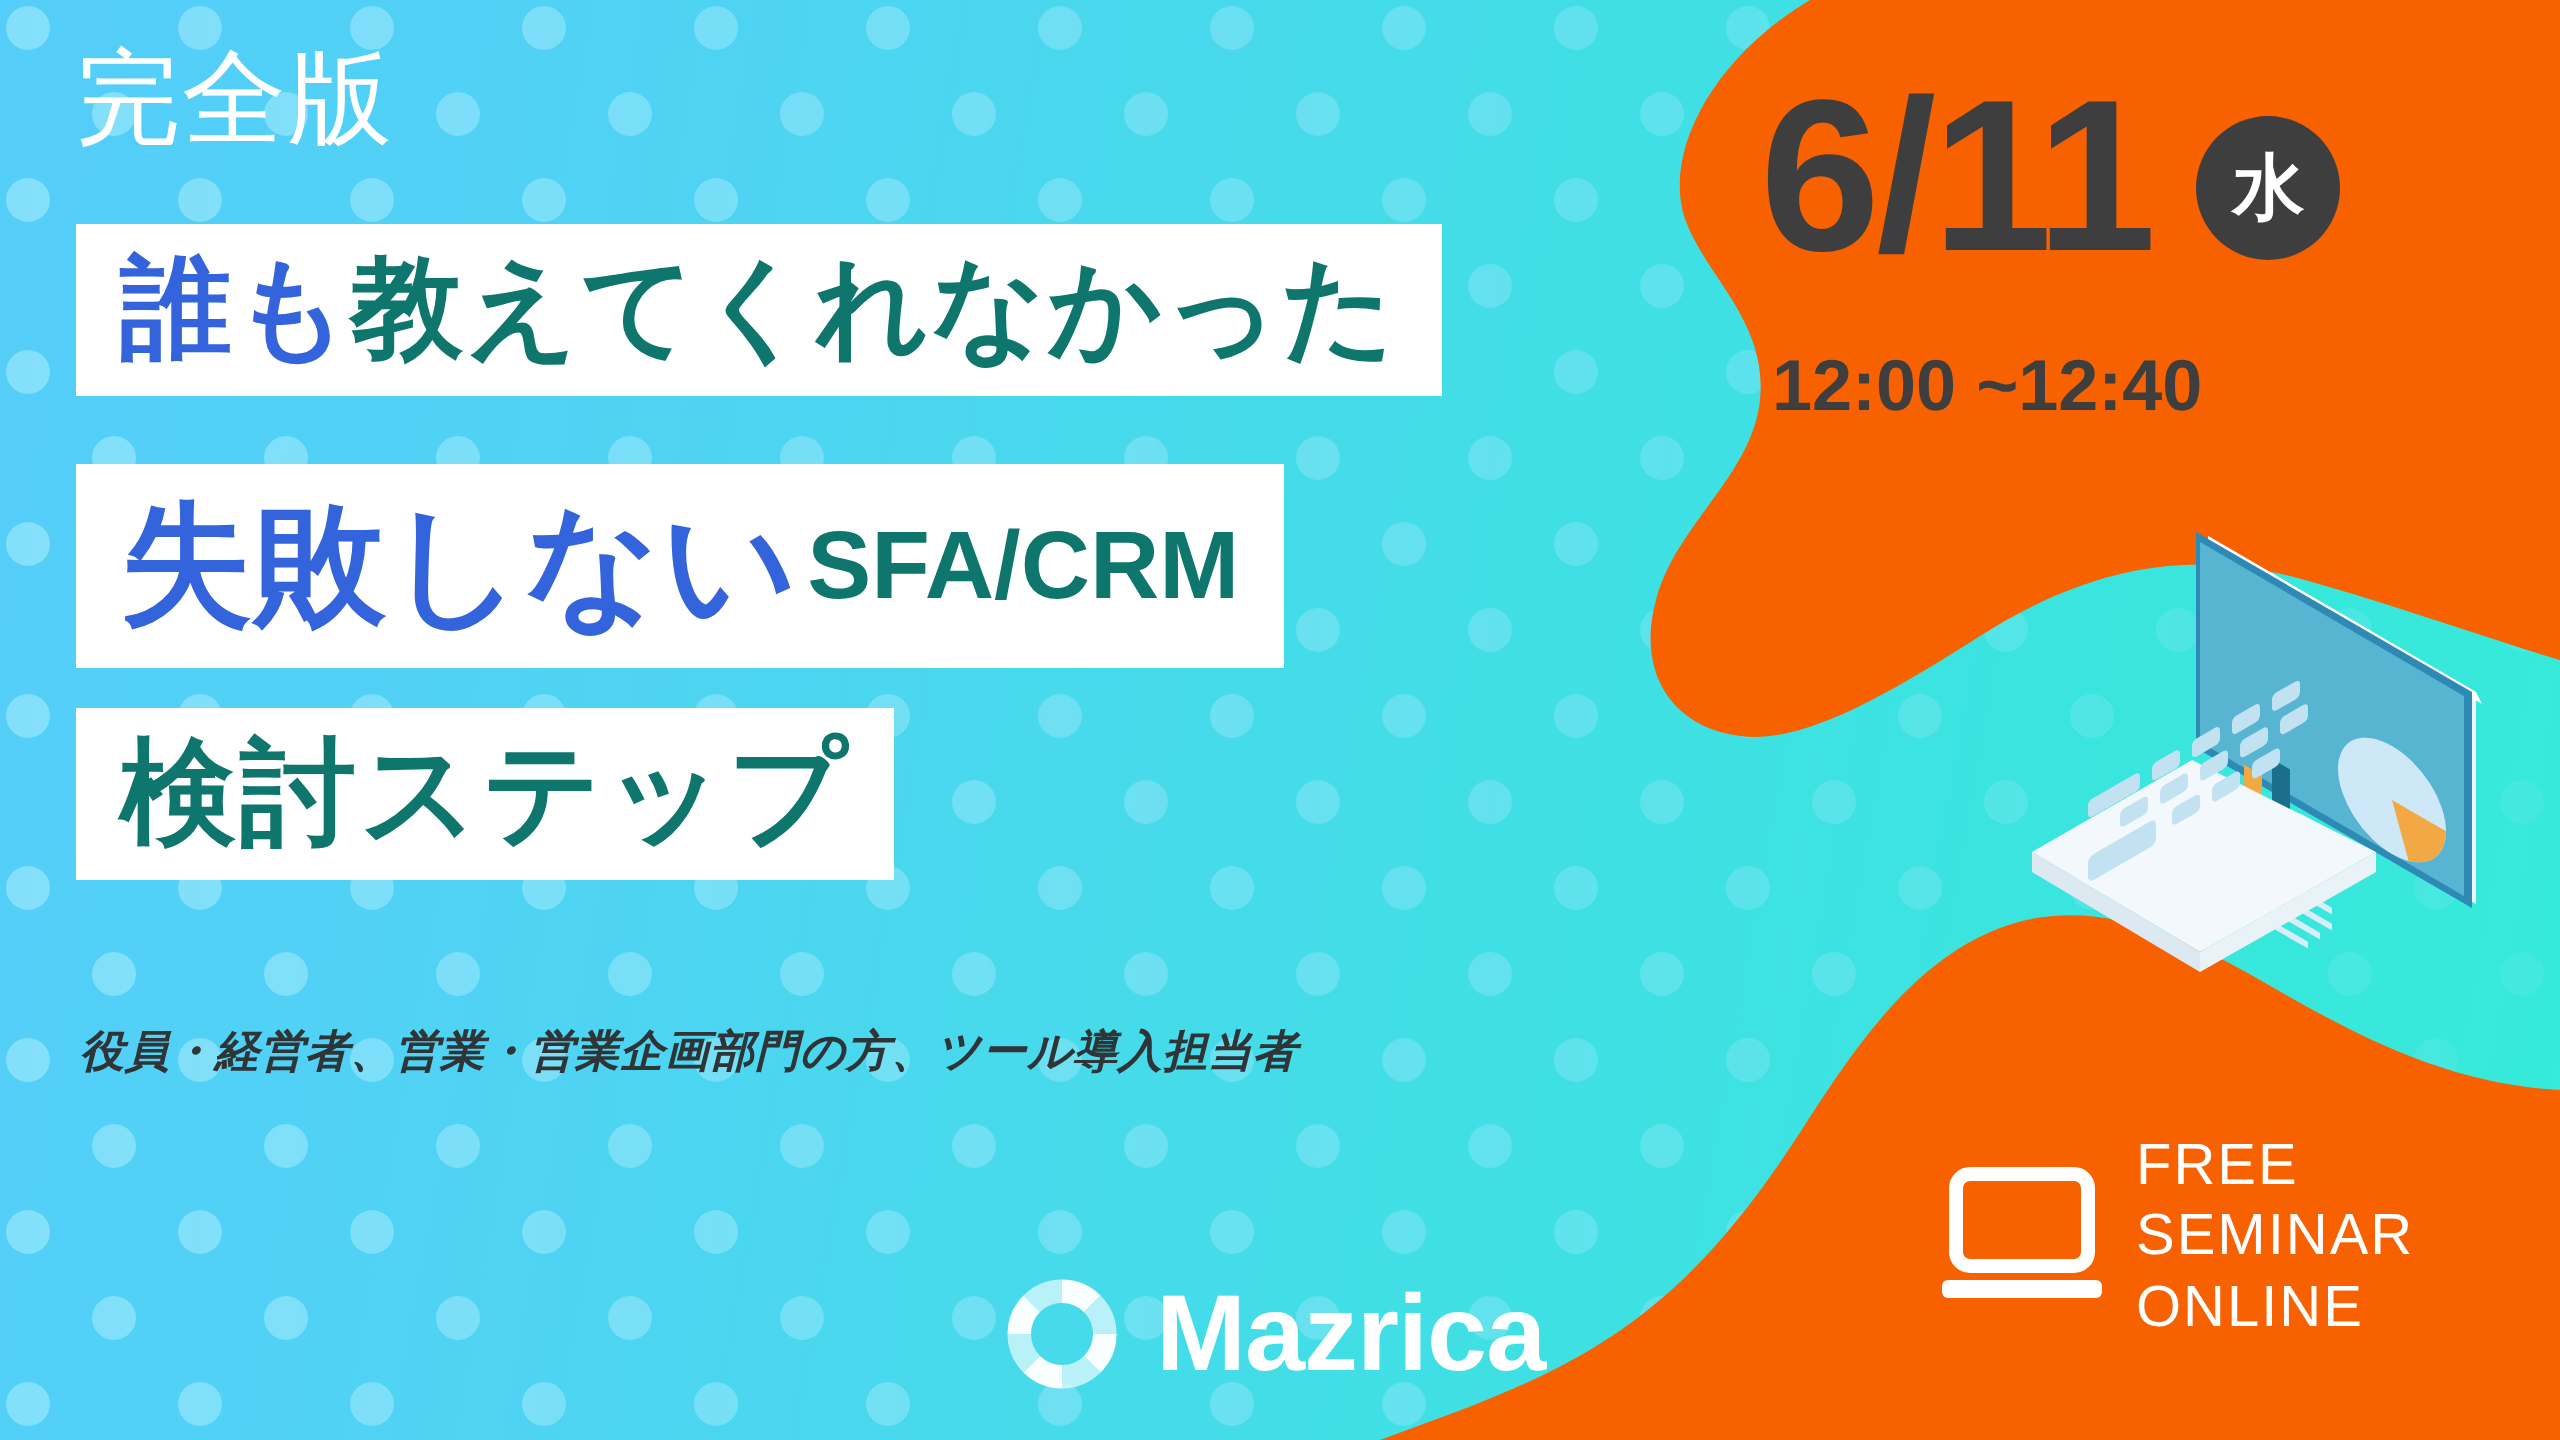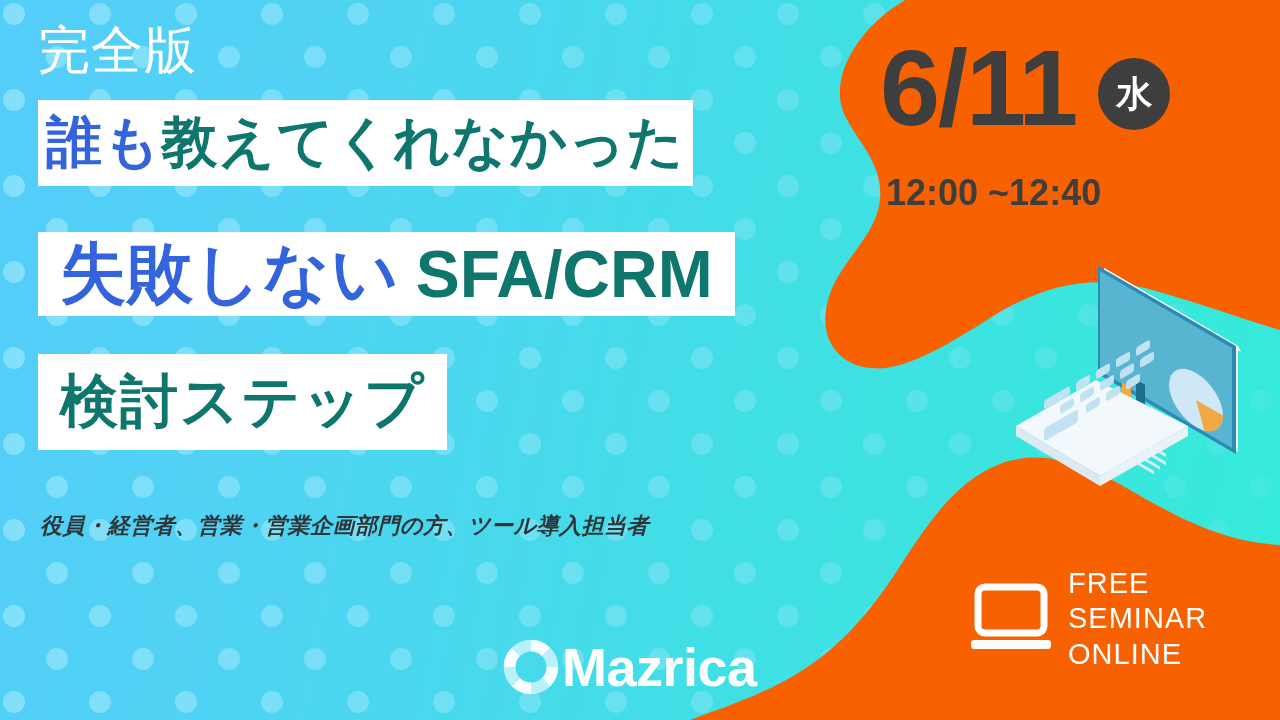--- a/index.html
+++ b/index.html
@@ -50,30 +50,30 @@
   }
 
   .title-box {
     position: absolute;
     background: #ffffff;
     display: flex;
     align-items: center;
     white-space: nowrap;
     box-sizing: border-box;
   }
-  .title-box.l1 { left: 38px; top: 100px;  height: 86px;  padding: 0 8px; }
-  .title-box.l2 { left: 38px; top: 232px;  height: 84px; padding: 0 22px; }
-  .title-box.l3 { left: 38px; top: 354px;  height: 96px;  padding: 0 22px; }
+  .title-box.l1 { left: 38px; top: 112px;  height: 86px;  padding: 0 22px; }
+  .title-box.l2 { left: 38px; top: 232px;  height: 102px; padding: 0 22px; }
+  .title-box.l3 { left: 38px; top: 354px;  height: 86px;  padding: 0 22px; }
 
   .t-blue  { color: #3464DC; font-weight: 700; }
   .t-dark  { color: #0f766e; font-weight: 700; }
 
   .l1 .t-blue, .l1 .t-dark { font-size: 56px; letter-spacing: 1px; }
   .l2 .t-blue { font-size: 66px; letter-spacing: 1px; }
-  .l2 .t-dark { font-size: 66px; letter-spacing: 0px; margin-left: 16px; }
+  .l2 .t-dark { font-size: 48px; letter-spacing: 0px; margin-left: 4px; }
   .l3 .t-dark { font-size: 58px; letter-spacing: 2px; }
 
   .lead {
     position: absolute;
     left: 40px;
     top: 508px;
     color: #2F3436;
     font-size: 22px;
     font-weight: 700;
     line-height: 1.65;
@@ -82,20 +82,21 @@
     font-style: italic;
   }
 
   
   .logo {
     position: absolute;
     left: 500px;
     top: 636px;
     display: flex;
     align-items: center;
+    gap: 16px;
   }
   .logo-mark { width: 62px; height: 62px; display: block; }
   .logo-text {
     color: #ffffff;
     font-size: 54px;
     font-weight: 700;
     letter-spacing: -0.5px;
     line-height: 1;
   }
 

